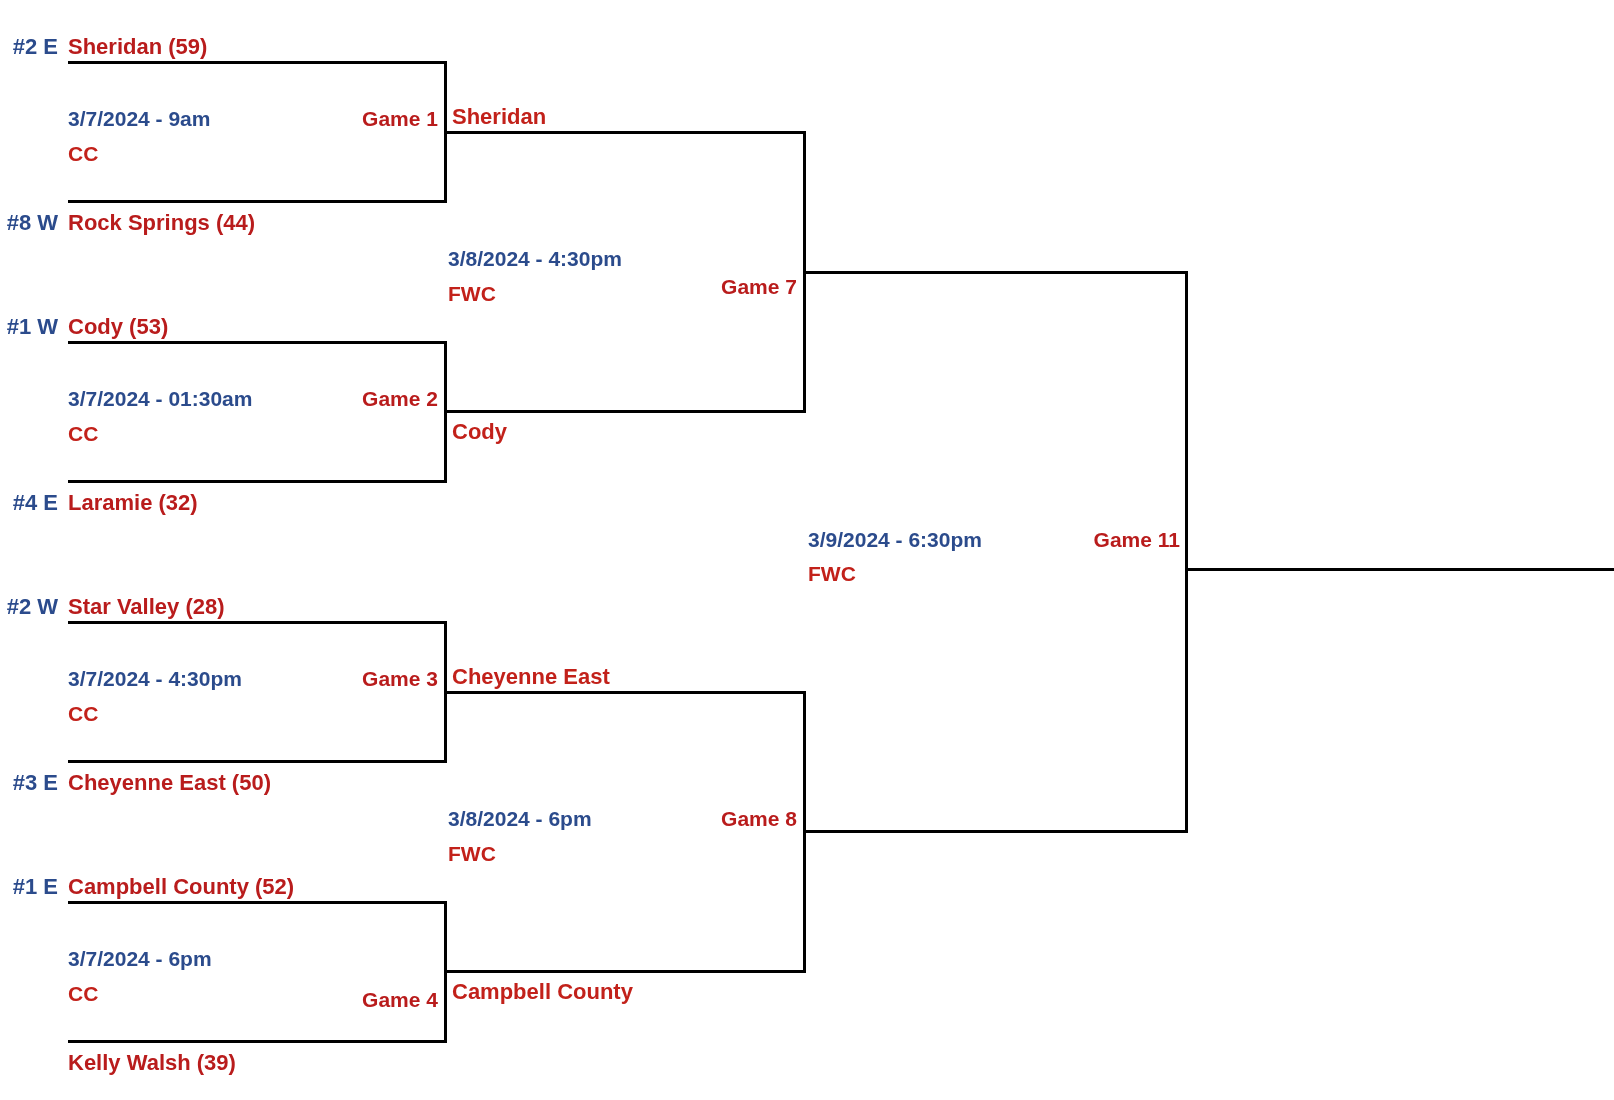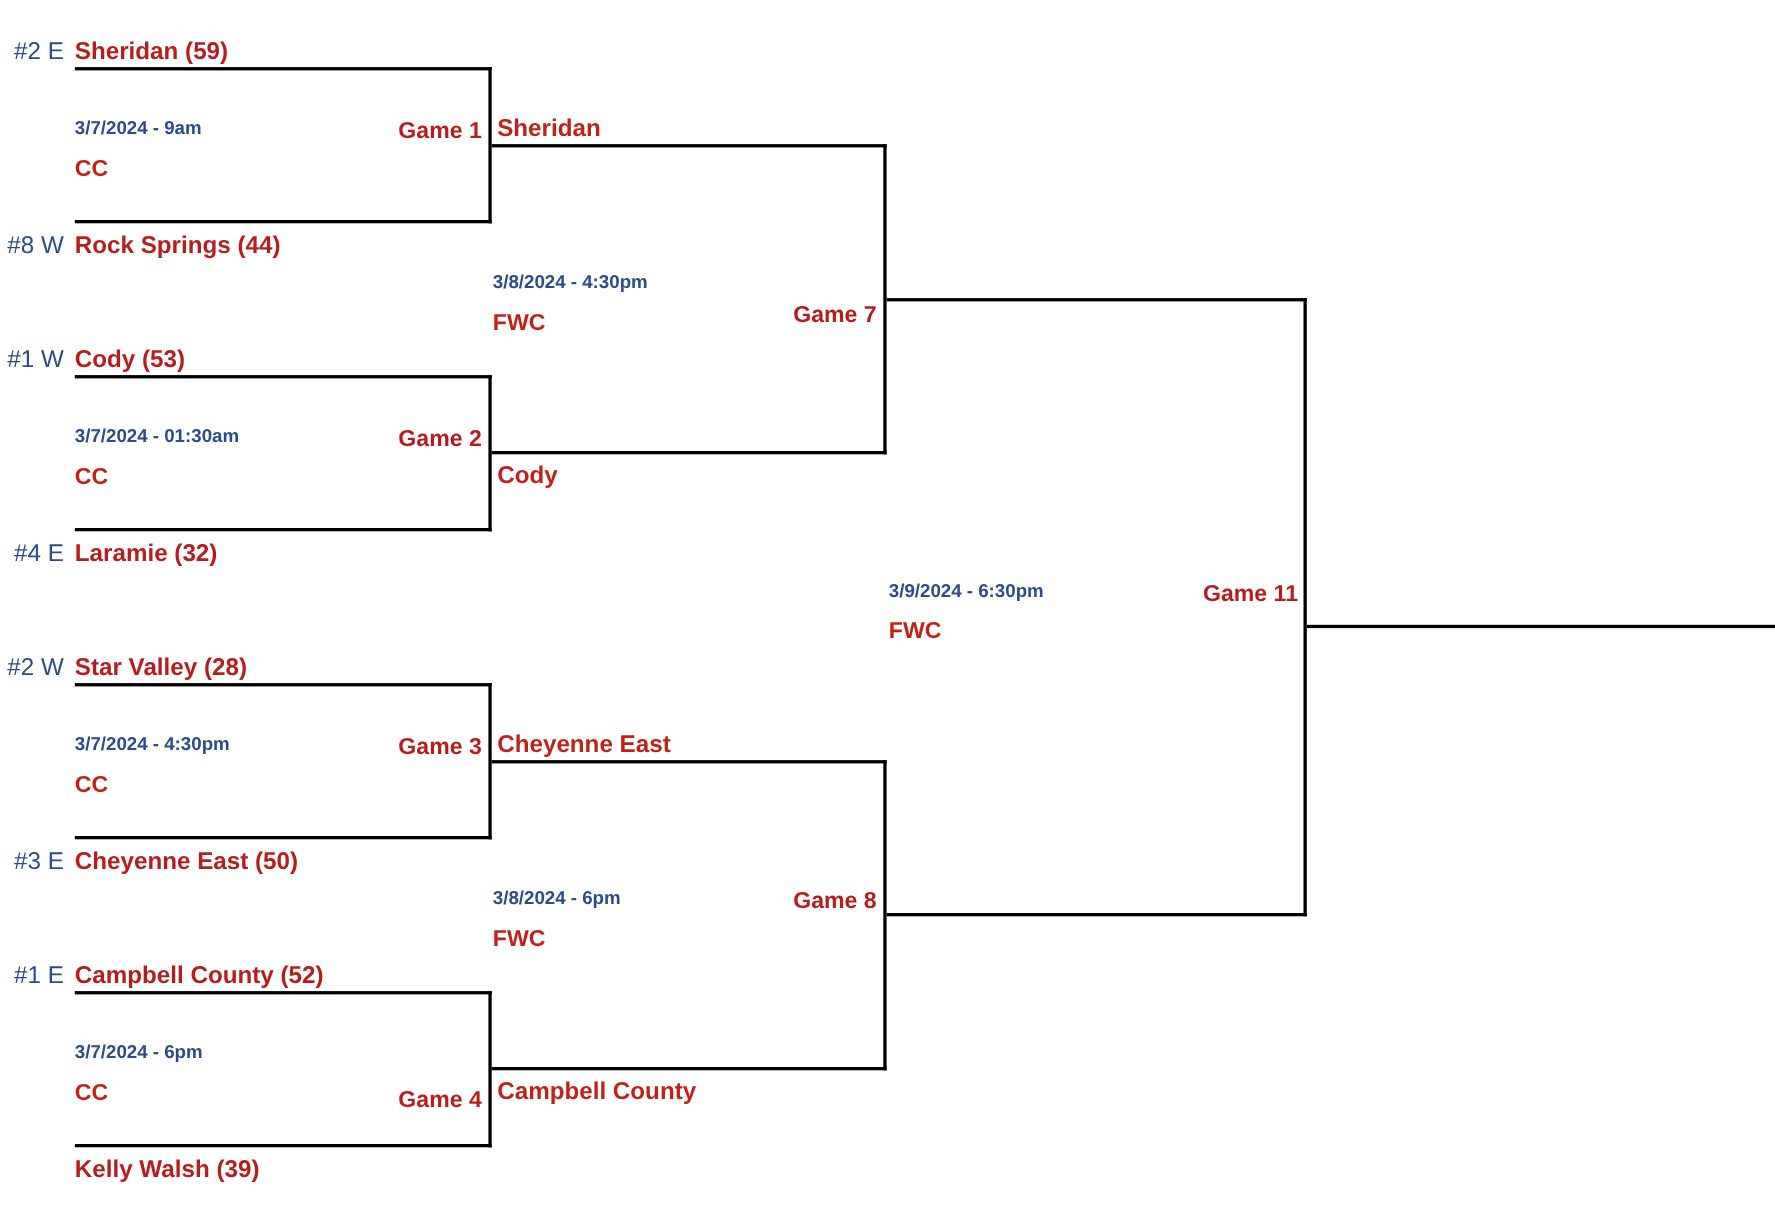--- a/index.html
+++ b/index.html
@@ -19,31 +19,31 @@
     position: absolute;
     color: #b91c1c;
     font-weight: bold;
     font-size: 22px;
     white-space: nowrap;
     line-height: 1;
   }
   .seed {
     position: absolute;
     color: #2B4B8C;
-    font-weight: normal;
+    font-weight: bold;
     font-size: 22px;
     white-space: nowrap;
     line-height: 1;
     text-align: right;
   }
   .datetime {
     position: absolute;
     color: #2B4B8C;
     font-weight: bold;
-    font-size: 17px;
+    font-size: 21px;
     white-space: nowrap;
     line-height: 1;
   }
   .venue {
     position: absolute;
     color: #C2211A;
     font-weight: bold;
     font-size: 21px;
     white-space: nowrap;
     line-height: 1;

